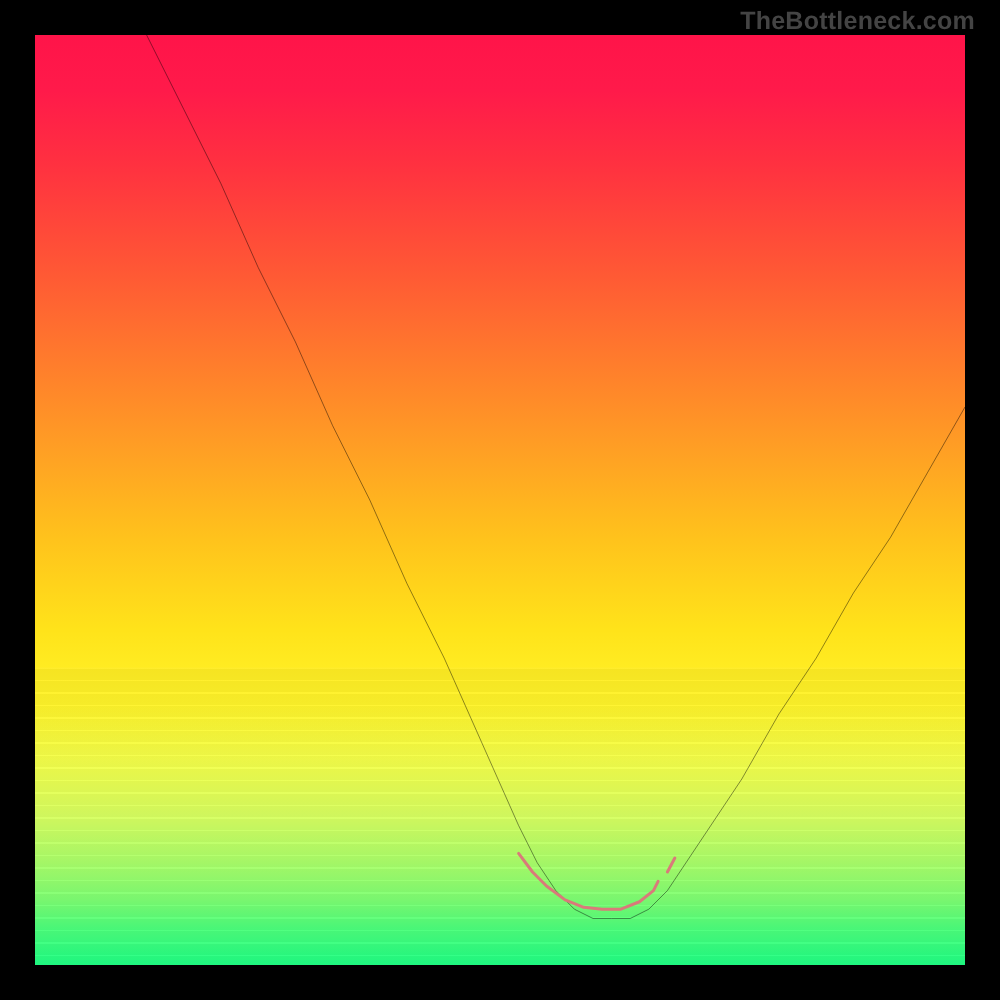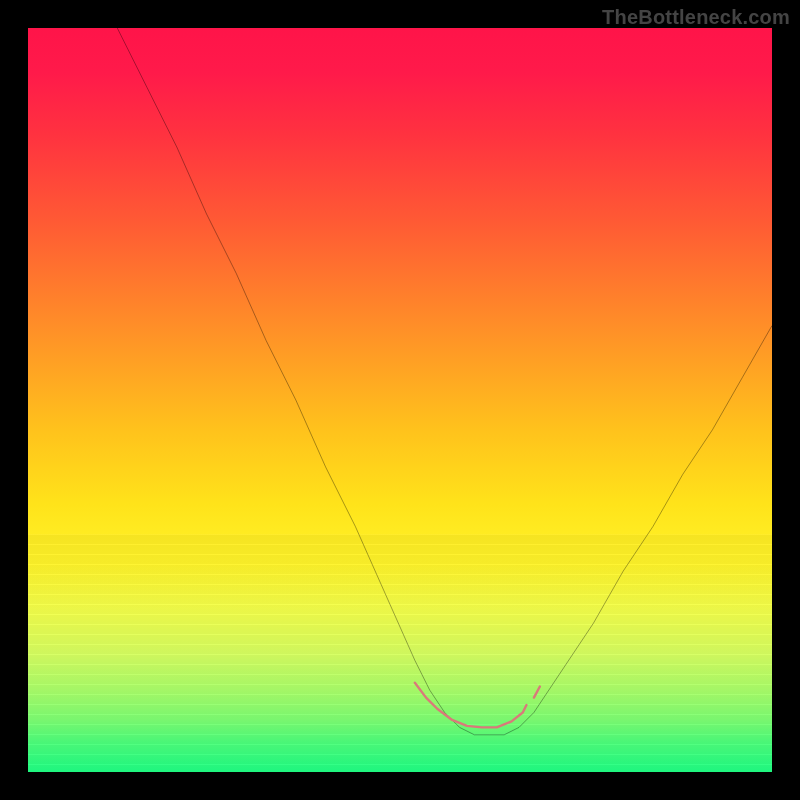--- a/index.html
+++ b/index.html
@@ -13,21 +13,21 @@
   }
   .frame {
     position: relative;
     width: 800px;
     height: 800px;
     background: #000;
   }
   .watermark {
     position: absolute;
     top: 6px;
-    right: 10px;
+    right: 20px;
     color: #444;
     font-size: 20px;
     font-weight: 600;
     letter-spacing: 0.2px;
     z-index: 10;
   }
   .plot {
     position: absolute;
     left: 28px;
     top: 28px;

